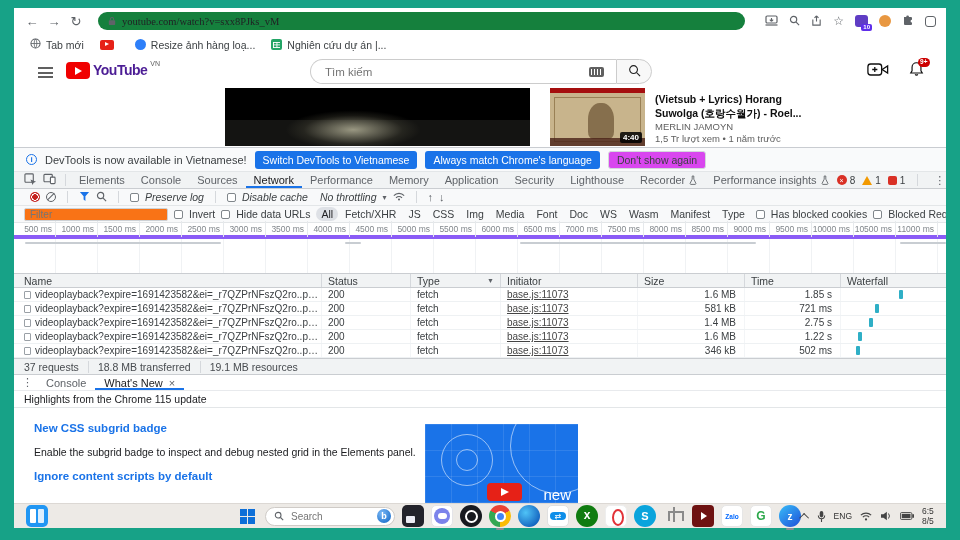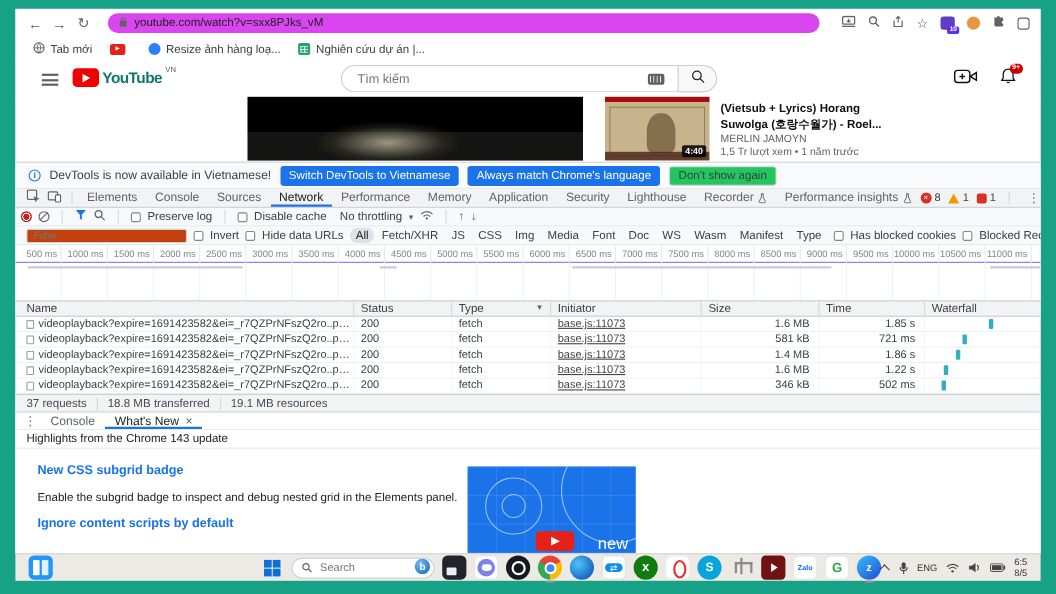--- a/index.html
+++ b/index.html
@@ -5,21 +5,21 @@
   html,body{margin:0;padding:0;width:960px;height:540px;overflow:hidden;
     font-family:"Liberation Sans","DejaVu Sans",sans-serif;}
   *{box-sizing:border-box;}
   .stage{position:absolute;inset:0;background:#17A287;}
 
   
   .browser{position:absolute;left:14px;top:8px;width:932px;height:495px;background:#fff;overflow:hidden;}
 
   .navbar{position:absolute;top:0;left:0;right:0;height:26px;background:#fff;display:flex;align-items:center;padding:0 10px;gap:6px;}
   .nav-ic{color:#5f6368;font-size:13px;width:16px;text-align:center;cursor:default;}
-  .urlbar{flex:1;height:18px;background:#d946ef;border-radius:9px;display:flex;align-items:center;gap:6px;padding:0 10px;margin:0 14px 0 8px;}
+  .urlbar{flex:1;height:18px;background:#15803d;border-radius:9px;display:flex;align-items:center;gap:6px;padding:0 10px;margin:0 14px 0 8px;font-family:Liberation Serif, serif;}
   .url{font-size:10.5px;color:#202124;white-space:nowrap;}
   .nav-right{display:flex;align-items:center;gap:11px;}
   .ext-purple{position:relative;width:13px;height:12px;background:#5F3DC4;border-radius:3px;}
   .ext-purple .bdg{position:absolute;right:-4px;bottom:-4px;background:#5F2EEA;color:#fff;font-size:6px;font-weight:bold;padding:0 2px;border-radius:2px;line-height:7px;}
   .ext-orange{width:12px;height:12px;border-radius:50%;background:#E89741;}
   .profile-sq{width:11px;height:11px;border:1.5px solid #5f6368;border-radius:3px;}
   .star{color:#5f6368;font-size:12px;}
 
   .bookmarks{position:absolute;top:26px;left:0;right:0;height:21px;display:flex;align-items:center;gap:16px;padding:0 16px;background:#fff;}
   .bm{display:flex;align-items:center;gap:5px;font-size:10.5px;color:#3c4043;}
@@ -30,21 +30,21 @@
   .bm-green::after{content:"";position:absolute;left:2px;top:2.5px;width:7px;height:6px;
     background:linear-gradient(#fff 1px,transparent 1px) 0 0/7px 2.5px,linear-gradient(90deg,#fff 1px,transparent 1px) 0 0/3.5px 6px;}
 
   
   .ytheader{position:absolute;top:47px;left:0;right:0;height:33px;background:#fff;}
   .burger{position:absolute;left:24px;top:12px;width:15px;height:11px;border-top:2px solid #606060;border-bottom:2px solid #606060;}
   .burger::after{content:"";position:absolute;left:0;top:2.5px;width:15px;height:2px;background:#606060;}
   .yt-logo{position:absolute;left:52px;top:7px;display:flex;align-items:flex-start;gap:3px;}
   .yt-play{width:24px;height:17px;background:#F00000;border-radius:4px;position:relative;}
   .yt-play::after{content:"";position:absolute;left:9px;top:4.5px;border-left:7px solid #fff;border-top:4px solid transparent;border-bottom:4px solid transparent;}
-  .yt-word{font-size:14px;font-weight:bold;letter-spacing:-0.5px;color:#0f766e;line-height:17px;}
+  .yt-word{font-size:14px;font-weight:bold;letter-spacing:-0.5px;color:#4c1d95;line-height:17px;}
   .yt-cc{font-size:7px;color:#606060;margin-top:-2px;}
   .yt-search{position:absolute;left:296px;top:4px;width:342px;height:25px;display:flex;}
   .yt-search-field{flex:1;border:1px solid #ccc;border-right:none;border-radius:13px 0 0 13px;display:flex;align-items:center;padding:0 12px;gap:6px;}
   .yt-search-field input{flex:1;border:none;outline:none;font-size:11.5px;color:#0f0f0f;background:transparent;font-family:inherit;}
   .kbd{width:15px;height:10px;background:#606060;border-radius:2px;position:relative;}
   .kbd::after{content:"";position:absolute;left:2px;top:2px;width:11px;height:6px;
     background:linear-gradient(90deg,#fff 1px,transparent 1px) 0 0/3px 3px;}
   .yt-search-btn{width:36px;border:1px solid #ccc;border-radius:0 13px 13px 0;background:#f8f8f8;display:flex;align-items:center;justify-content:center;}
   .yt-right{position:absolute;right:22px;top:6px;display:flex;align-items:center;gap:20px;}
   .bell-wrap{position:relative;}
@@ -66,51 +66,51 @@
   .rec-meta{position:absolute;left:641px;top:45px;font-size:9.5px;color:#606060;}
 
   
   .devtools{position:absolute;top:139px;left:0;right:0;height:356px;background:#fff;border-top:1px solid #C9CCD1;font-size:11px;color:#3C4043;}
   .dt-row{position:absolute;left:0;right:0;display:flex;align-items:center;}
   .sep{width:1px;height:12px;background:#D5D8DC;margin:0 5px;flex:0 0 auto;}
 
   .notice{top:0;height:24px;background:#F9FAFB;border-bottom:1px solid #E3E6E8;padding-left:12px;gap:8px;}
   .info-ic{width:11px;height:11px;border:1.3px solid #1A73E8;border-radius:50%;color:#1A73E8;font-size:8px;font-weight:bold;display:flex;align-items:center;justify-content:center;font-style:normal;}
   .blue-btn{background:#1A73E8;color:#fff;border-radius:3px;padding:3px 8px;font-size:10.5px;cursor:default;}
-  .plain-btn{color:#3c4043;padding:2px 8px;border:1px solid #D5D8DC;border-radius:3px;background:#22c55e;font-size:10.5px;}
+  .plain-btn{color:#3c4043;padding:2px 8px;border:1px solid #D5D8DC;border-radius:3px;background:#d946ef;font-size:10.5px;}
 
   .tabsbar{top:24px;height:17px;background:#F1F3F4;border-bottom:1px solid #CACDD1;padding-left:6px;}
   .dt-tabicons{display:flex;align-items:center;gap:6px;padding:0 4px;}
   .dt-tabstrip{display:flex;align-items:center;height:100%;}
   .dt-tab{padding:0 8px;height:100%;display:inline-flex;align-items:center;gap:4px;color:#5F6368;font-size:11px;white-space:nowrap;}
   .dt-tab.sel{color:#202124;box-shadow:inset 0 -2px #1A73E8;}
   .flask svg{display:block;}
   .dt-badges{margin-left:auto;display:flex;align-items:center;gap:7px;padding-right:8px;}
   .bdg-i{display:inline-flex;align-items:center;gap:3px;font-size:10px;color:#3c4043;}
   .ic-err{width:10px;height:10px;border-radius:50%;background:#D93025;color:#fff;font-size:7px;display:flex;align-items:center;justify-content:center;font-style:normal;}
   .ic-warn{width:0;height:0;border-left:5px solid transparent;border-right:5px solid transparent;border-bottom:9px solid #F29900;}
   .ic-iss{width:9px;height:9px;border-radius:2px;background:#D93025;}
   .kebab{color:#5f6368;font-size:11px;padding:0 4px;}
 
-  .netbar{top:41px;height:17px;background:#F8F9FA;border-bottom:1px solid #E3E6E8;padding-left:5px;gap:6px;}
+  .netbar{top:41px;height:17px;background:#F8F9FA;border-bottom:1px solid #E3E6E8;padding-left:16px;gap:6px;font-style:italic;}
   .rec-btn{width:10px;height:10px;border-radius:50%;background:radial-gradient(circle,#C5221F 2.6px,#fff 3px 3.6px,#C5221F 3.9px);}
   .clear-btn{width:10px;height:10px;border:1.4px solid #5f6368;border-radius:50%;position:relative;}
   .clear-btn::after{content:"";position:absolute;left:-1px;top:3.2px;width:10px;height:1.4px;background:#5f6368;transform:rotate(-45deg);}
   .cb{width:9px;height:9px;border:1px solid #80868B;border-radius:2px;background:#fff;flex:0 0 auto;}
   .lbl{font-size:10.5px;color:#3C4043;white-space:nowrap;}
   .caret{font-size:8px;color:#5f6368;}
   .arr{color:#5f6368;font-size:11px;}
 
   .filterbar{top:58px;height:17px;background:#F8F9FA;border-bottom:1px solid #E3E6E8;padding-left:10px;gap:6px;}
-  .filter-input{width:248px;height:13px;border:1px solid #CDD1D5;border-radius:2px;font-size:10px;padding:0 5px;color:#202124;outline:none;background:#c2410c;font-family:inherit;font-style:italic;}
+  .filter-input{width:248px;height:13px;border:1px solid #CDD1D5;border-radius:2px;font-size:10px;padding:0 5px;color:#202124;outline:none;background:#f97316;font-family:inherit;}
   .chips{display:flex;align-items:center;gap:2px;}
   .chip{color:#3C4043;padding:1px 5px;border-radius:7px;font-size:10.5px;white-space:nowrap;}
   .chip.sel{background:#DEE1E6;color:#202124;}
 
-  .ruler{top:75px;height:16px;background:#fff;border-bottom:1px solid #8b5cf6;display:flex;}
+  .ruler{top:75px;height:16px;background:#fff;border-bottom:4px solid #8b5cf6;display:flex;}
   .tick{flex:0 0 42px;font-size:8.5px;color:#80868B;text-align:right;padding-right:3px;border-right:1px solid #E6E9EC;line-height:16px;white-space:nowrap;overflow:hidden;}
   .overview{top:91px;height:34px;background:#fff;}
   .ovcells{position:absolute;inset:0;display:flex;}
   .ocell{flex:0 0 42px;border-right:1px solid #F0F2F4;height:100%;}
   .trace{position:absolute;height:2px;background:#C8CDD2;top:3px;border-radius:1px;}
 
   .grid{display:grid;grid-template-columns:307px 89px 90px 137px 107px 96px 1fr;}
   .thead{top:125px;height:15px;background:#F1F3F4;border-top:1px solid #CACDD1;border-bottom:1px solid #CACDD1;font-size:10.5px;color:#3C4043;align-items:stretch;}
   .thead .hc{display:flex;align-items:center;padding-left:6px;border-left:1px solid #D5D8DC;white-space:nowrap;overflow:hidden;}
   .thead .hc:first-child{border-left:none;padding-left:10px;}
@@ -152,21 +152,21 @@
   .wn-new{position:absolute;right:7px;bottom:1px;color:#fff;font-size:15px;}
 
   
   .taskbar{position:absolute;left:14px;top:503px;width:932px;height:25px;background:#EDEAE6;border-top:1px solid #DCD8D4;}
   .tb-ic{width:22px;height:22px;border-radius:5px;position:relative;flex:0 0 auto;}
   .tb-widgets{position:absolute;left:12px;top:1px;background:#2196F3;}
   .tb-widgets::after{content:"";position:absolute;left:4px;top:4px;width:6px;height:14px;background:#fff;border-radius:1px;box-shadow:8px 0 0 rgba(255,255,255,.85);}
   .tb-center{position:absolute;left:222px;top:1px;display:flex;align-items:center;gap:7px;}
   .tb-start{position:relative;}
   .tb-start::after{content:"";position:absolute;left:4px;top:4px;width:6.5px;height:6.5px;background:#0E6FD8;box-shadow:8px 0 #0E6FD8,0 8px #0E6FD8,8px 8px #0E6FD8;}
-  .tb-search{width:130px;height:19px;background:#fff;border:1px solid #CFCBC7;border-radius:10px;display:flex;gap:5px;padding:0 3px 0 8px;}
+  .tb-search{width:130px;height:19px;background:#fff;border:1px solid #CFCBC7;border-radius:10px;display:flex;align-items:center;gap:5px;padding:0 3px 0 8px;}
   .tb-search input{flex:1;border:none;outline:none;background:transparent;font-size:10px;color:#5f6368;min-width:0;font-family:inherit;}
   .bing{width:14px;height:14px;border-radius:50%;background:radial-gradient(circle at 35% 30%,#7AB8F5,#0B62C4);color:#fff;font-size:9px;font-weight:bold;display:flex;align-items:center;justify-content:center;}
   .tb-apps{display:flex;align-items:center;gap:7px;}
   .tb-ic.run::before{content:"";position:absolute;left:7px;bottom:-2.5px;width:8px;height:2px;border-radius:1px;background:#8A8F98;}
   .tb-photos-app{background:#23232B;}
   .tb-photos-app::after{content:"";position:absolute;left:4px;bottom:4px;width:9px;height:7px;background:#ECECF4;border-radius:1px;}
   .tb-teams-chat{background:#fff;border:1px solid #E4E4E8;}
   .tb-teams-chat::before{content:"";position:absolute;inset:2px;background:#7B83EB;border-radius:50%;}
   .tb-teams-chat::after{content:"";position:absolute;left:6px;top:7px;width:9px;height:6px;background:#fff;border-radius:3px;}
   .tb-obs-studio{background:#17191F;border-radius:50%;}
@@ -532,21 +532,21 @@
             <span class="c">
               <i class="doc-ic"></i>
               <span class="nmtx">videoplayback?expire=1691423582&amp;ei=_r7QZPrNFszQ2ro..pLn83nPHDkB-x0XW8NprY...</span>
             </span>
             <span class="c">200</span>
             <span class="c">fetch</span>
             <span class="c">
               <span class="init">base.js:11073</span>
             </span>
             <span class="c r">1.4 MB</span>
-            <span class="c r">1.86 s</span>
+            <span class="c r">2.75 s</span>
             <span class="c wfcell">
               <i class="wfbar" style="left: 28px;"></i>
             </span>
           </div>
           <div class="net-row grid">
             <span class="c">
               <i class="doc-ic"></i>
               <span class="nmtx">videoplayback?expire=1691423582&amp;ei=_r7QZPrNFszQ2ro..pLn83nPHDkB-x0XW8NprY...</span>
             </span>
             <span class="c">200</span>
@@ -588,21 +588,21 @@
 
       <div class="dt-row drawerbar">
         <span class="kebab">⋮</span>
         <span class="drw-tab">Console</span>
         <span class="drw-tab sel">
           <span>What's New</span>
           <span class="close-x">×</span>
         </span>
       </div>
 
-      <div class="dt-row subtitle">Highlights from the Chrome 143 update</div>
+      <div class="dt-row subtitle">Highlights from the Chrome 115 update</div>
 
       <div class="wn">
         <div class="wn-h wn-h1">New CSS subgrid badge</div>
         <div class="wn-p">Enable the subgrid badge to inspect and debug nested grid in the Elements panel.</div>
         <div class="wn-h wn-h2">Ignore content scripts by default</div>
         <div class="wn-img">
           <span class="wn-c wn-c1"></span>
           <span class="wn-c wn-c2"></span>
           <span class="wn-c wn-c3"></span>
           <span class="wn-play"></span>

